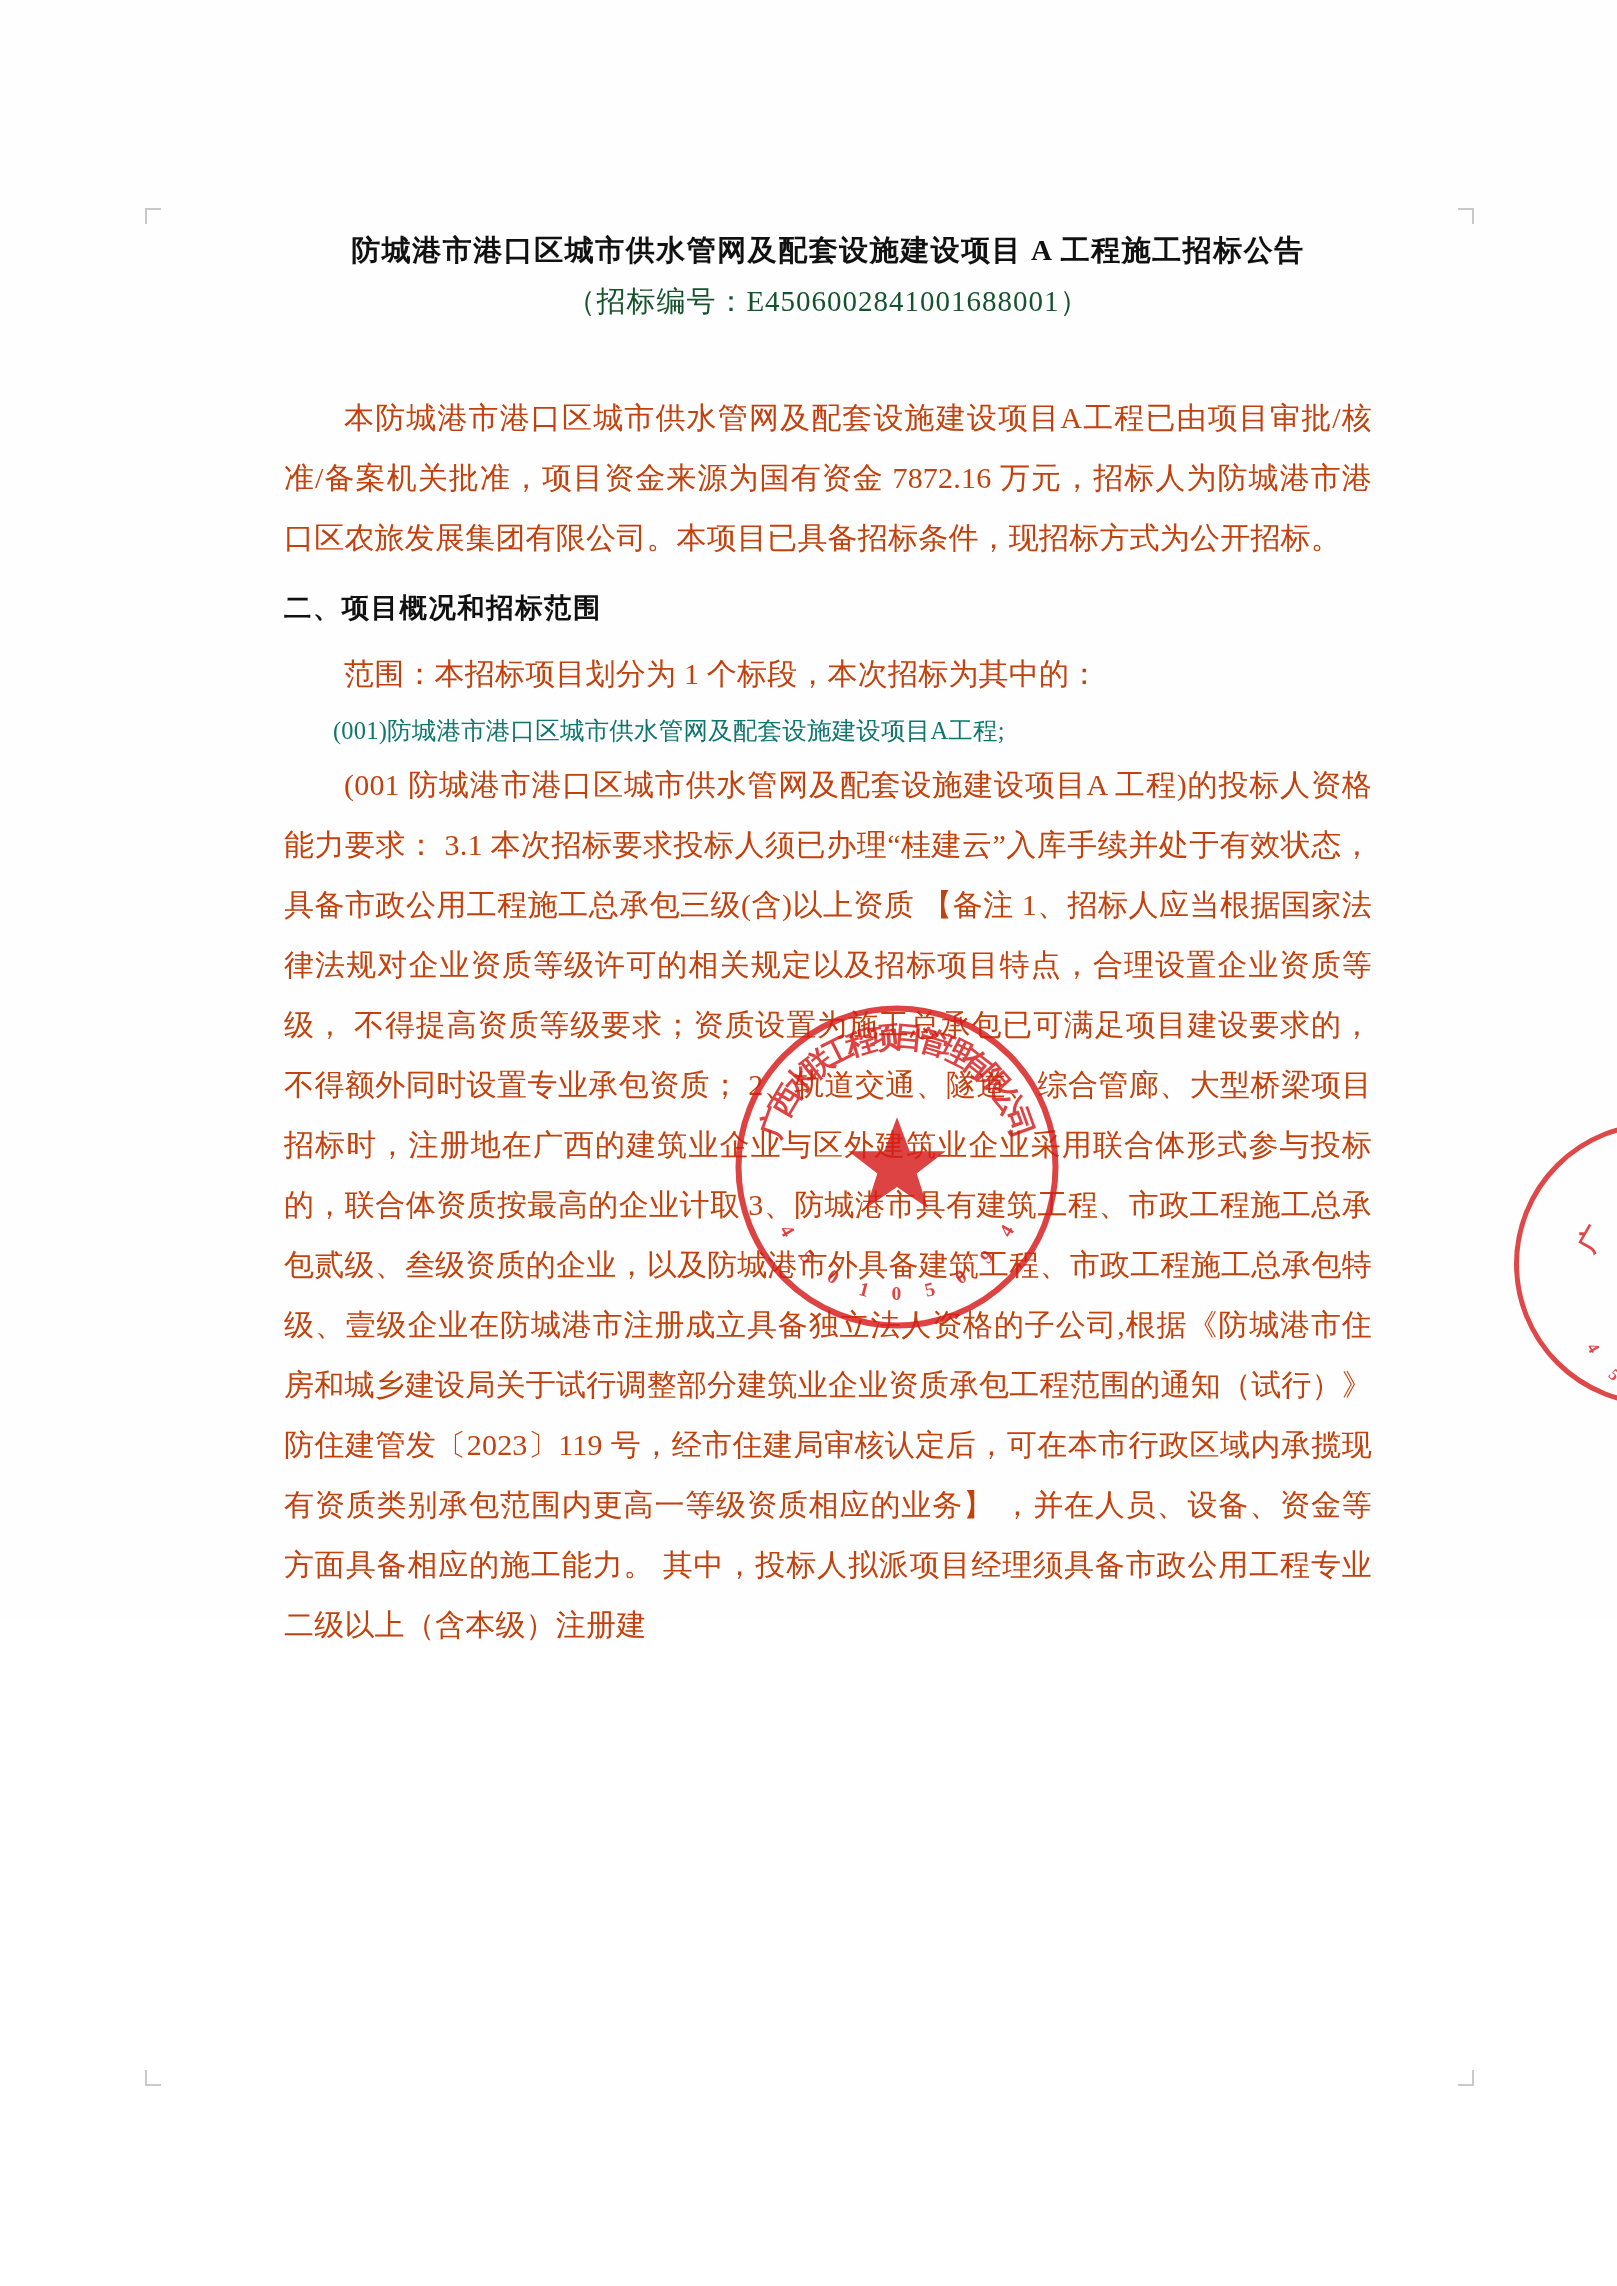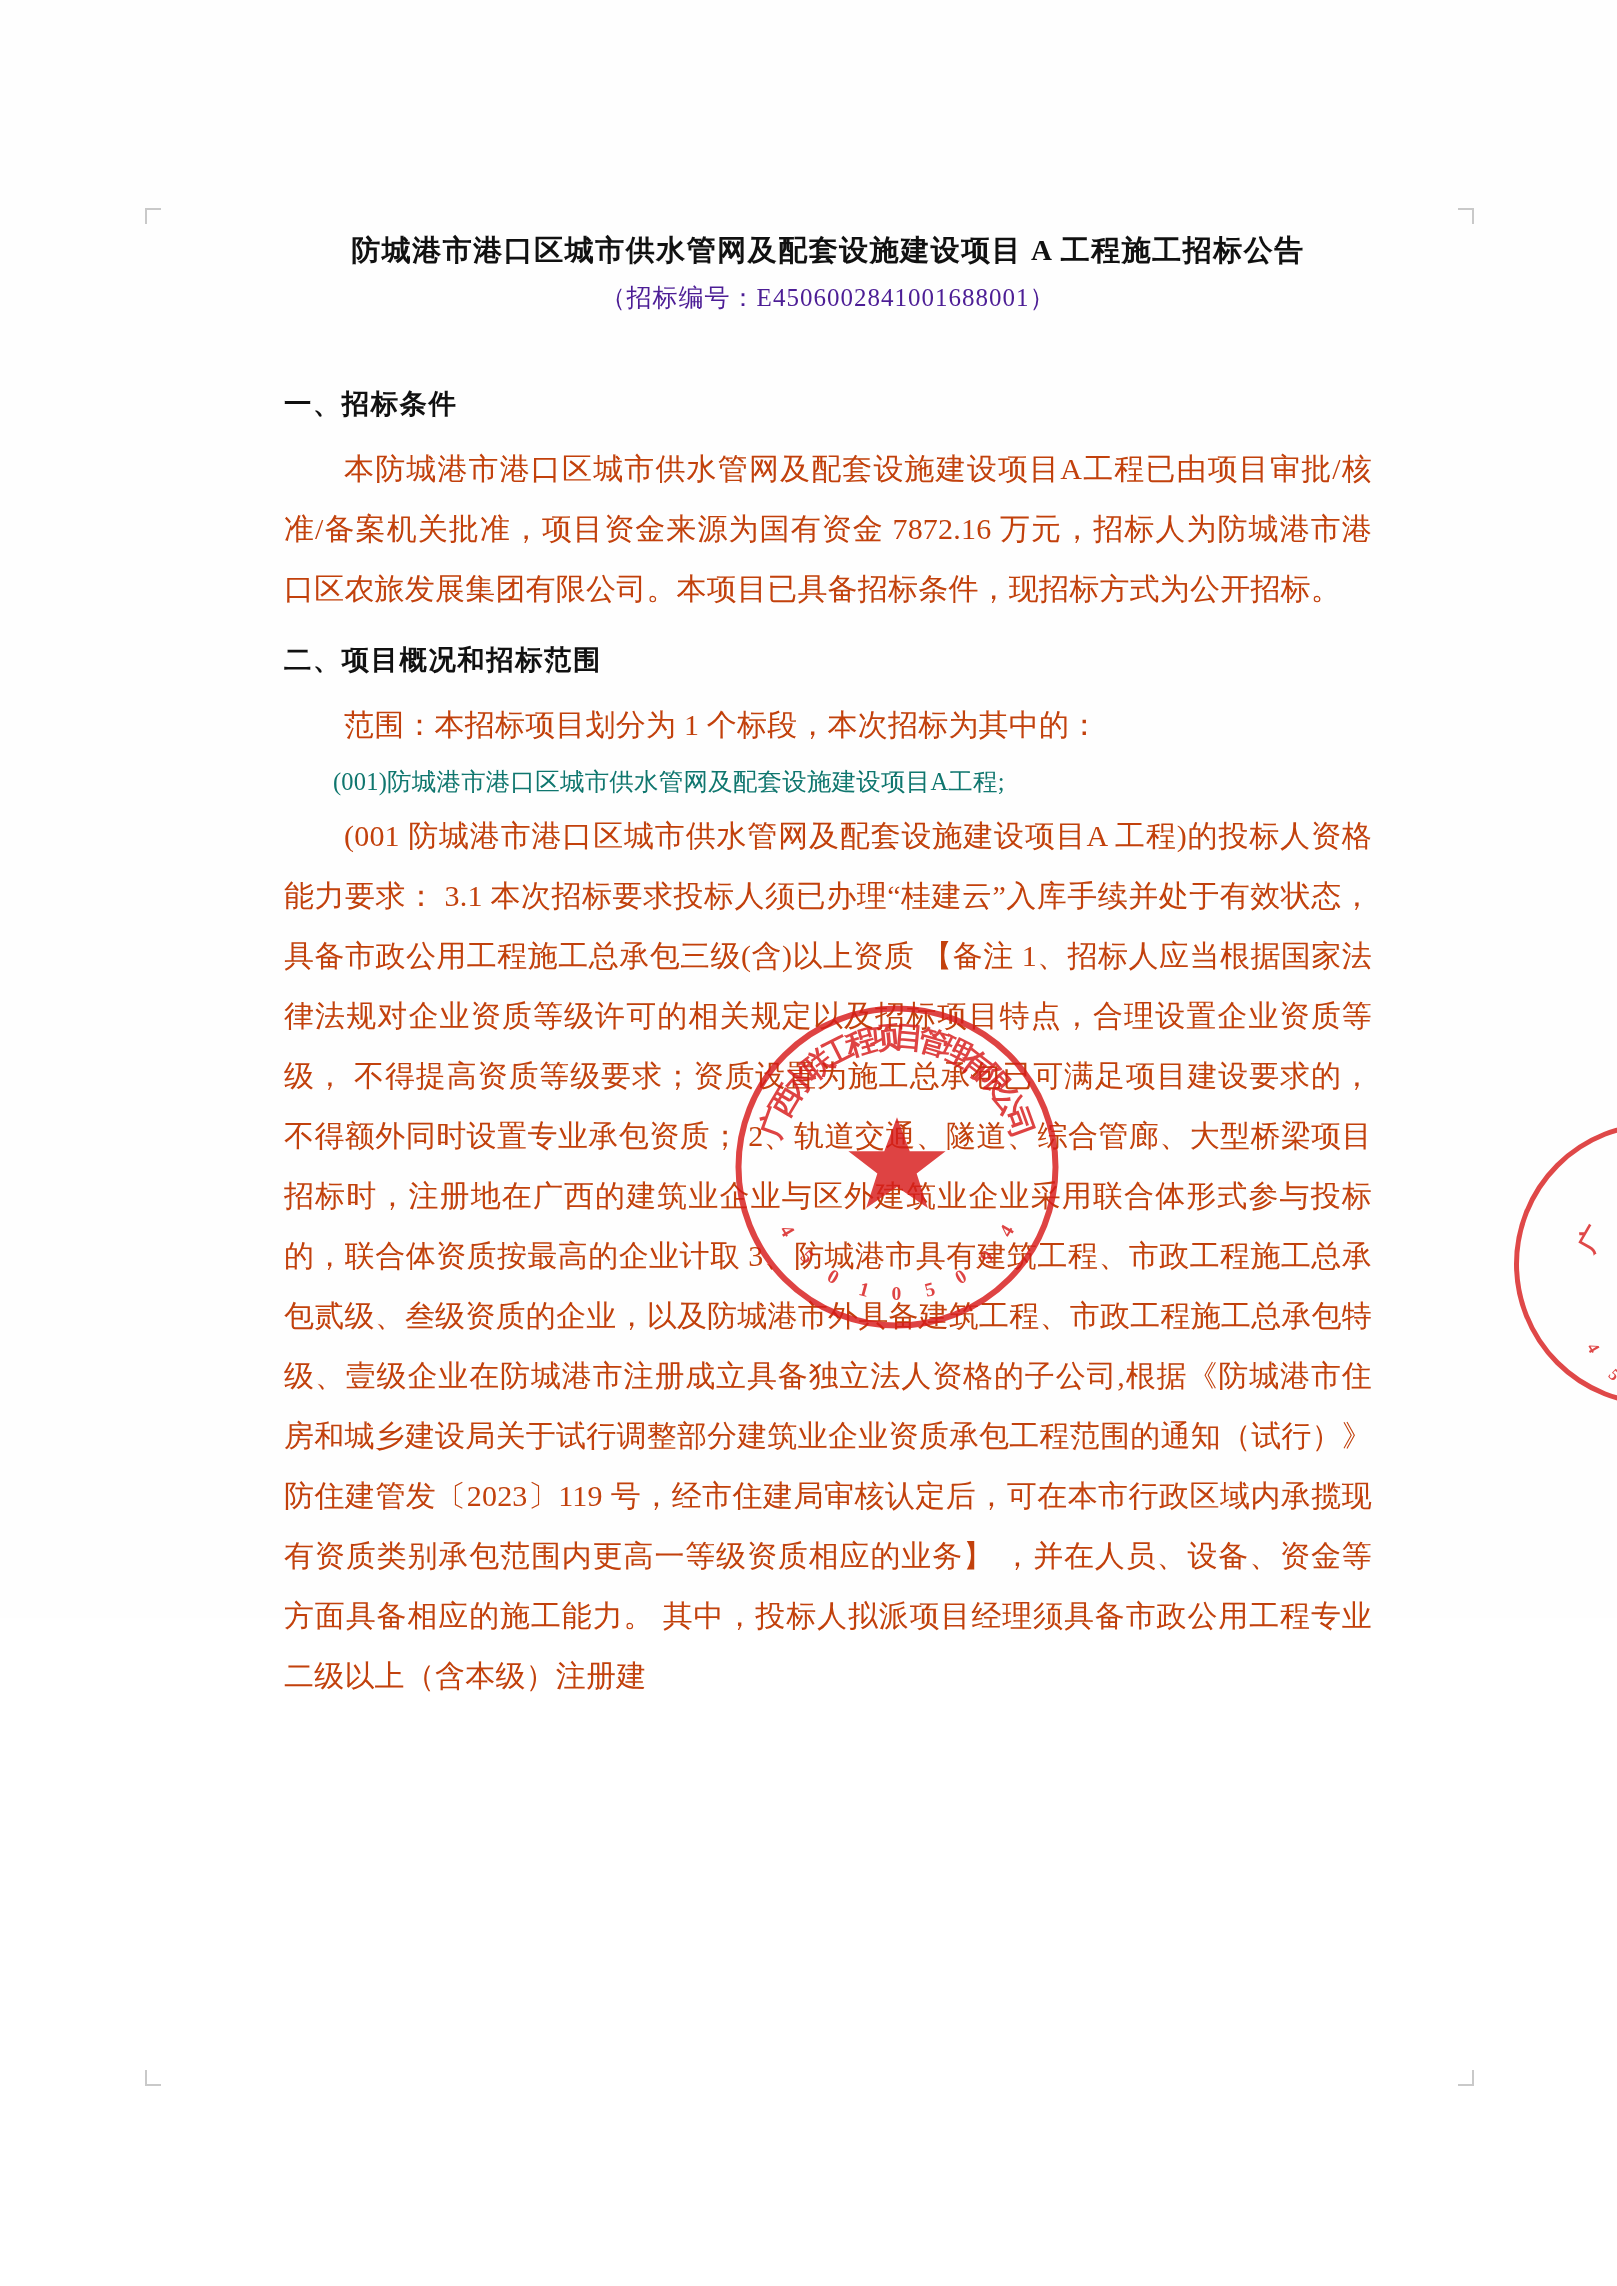--- a/index.html
+++ b/index.html
@@ -35,23 +35,23 @@
     text-align: center;
     font-size: 29px;
     font-weight: 700;
     letter-spacing: 1.5px;
     color: #111;
     line-height: 1.6;
     margin: 0 0 3.9px 0;
   }
   .doc-subtitle {
     text-align: center;
-    font-size: 25px;
+    font-size: 29px;
     letter-spacing: 1px;
-    color: #4c1d95;
+    color: #14532d;
     line-height: 1.7;
     margin: 0 0 61px 0;
   }
   .meta-line {
     font-size: 24.5px;
     color: #111;
     line-height: 1.9;
     margin: 0 0 23.5px 0;
     letter-spacing: 0.5px;
   }
@@ -182,21 +182,20 @@
     <div class="corner-mark cm-tr"></div>
     <div class="corner-mark cm-bl"></div>
     <div class="corner-mark cm-br"></div>
 
     <div class="content">
 
       <h1 class="doc-title">防城港市港口区城市供水管网及配套设施建设项目 A 工程施工招标公告</h1>
       <div class="doc-subtitle">（招标编号：E4506002841001688001）</div>
 
 
-      <h2 class="section-heading">一、招标条件</h2>
       <p class="para">本防城港市港口区城市供水管网及配套设施建设项目A工程已由项目审批/核准/备案机关批准，项目资金来源为国有资金 7872.16 万元，招标人为防城港市港口区农旅发展集团有限公司。本项目已具备招标条件，现招标方式为公开招标。</p>
 
       <h2 class="section-heading">二、项目概况和招标范围</h2>
       <p class="para">范围：本招标项目划分为 1 个标段，本次招标为其中的：</p>
       <p class="para-sub">(001)防城港市港口区城市供水管网及配套设施建设项目A工程;</p>
 
       <p class="para">(001 防城港市港口区城市供水管网及配套设施建设项目A 工程)的投标人资格能力要求： 3.1 本次招标要求投标人须已办理“桂建云”入库手续并处于有效状态， 具备市政公用工程施工总承包三级(含)以上资质 【备注 1、招标人应当根据国家法律法规对企业资质等级许可的相关规定以及招标项目特点，合理设置企业资质等级， 不得提高资质等级要求；资质设置为施工总承包已可满足项目建设要求的，不得额外同时设置专业承包资质； 2、轨道交通、隧道、综合管廊、大型桥梁项目招标时，注册地在广西的建筑业企业与区外建筑业企业采用联合体形式参与投标的，联合体资质按最高的企业计取 3、防城港市具有建筑工程、市政工程施工总承包贰级、叁级资质的企业，以及防城港市外具备建筑工程、市政工程施工总承包特级、壹级企业在防城港市注册成立具备独立法人资格的子公司,根据《防城港市住房和城乡建设局关于试行调整部分建筑业企业资质承包工程范围的通知（试行）》防住建管发〔2023〕119 号，经市住建局审核认定后，可在本市行政区域内承揽现有资质类别承包范围内更高一等级资质相应的业务】 ，并在人员、设备、资金等方面具备相应的施工能力。 其中，投标人拟派项目经理须具备市政公用工程专业二级以上（含本级）注册建</p>
 
     </div>
 

